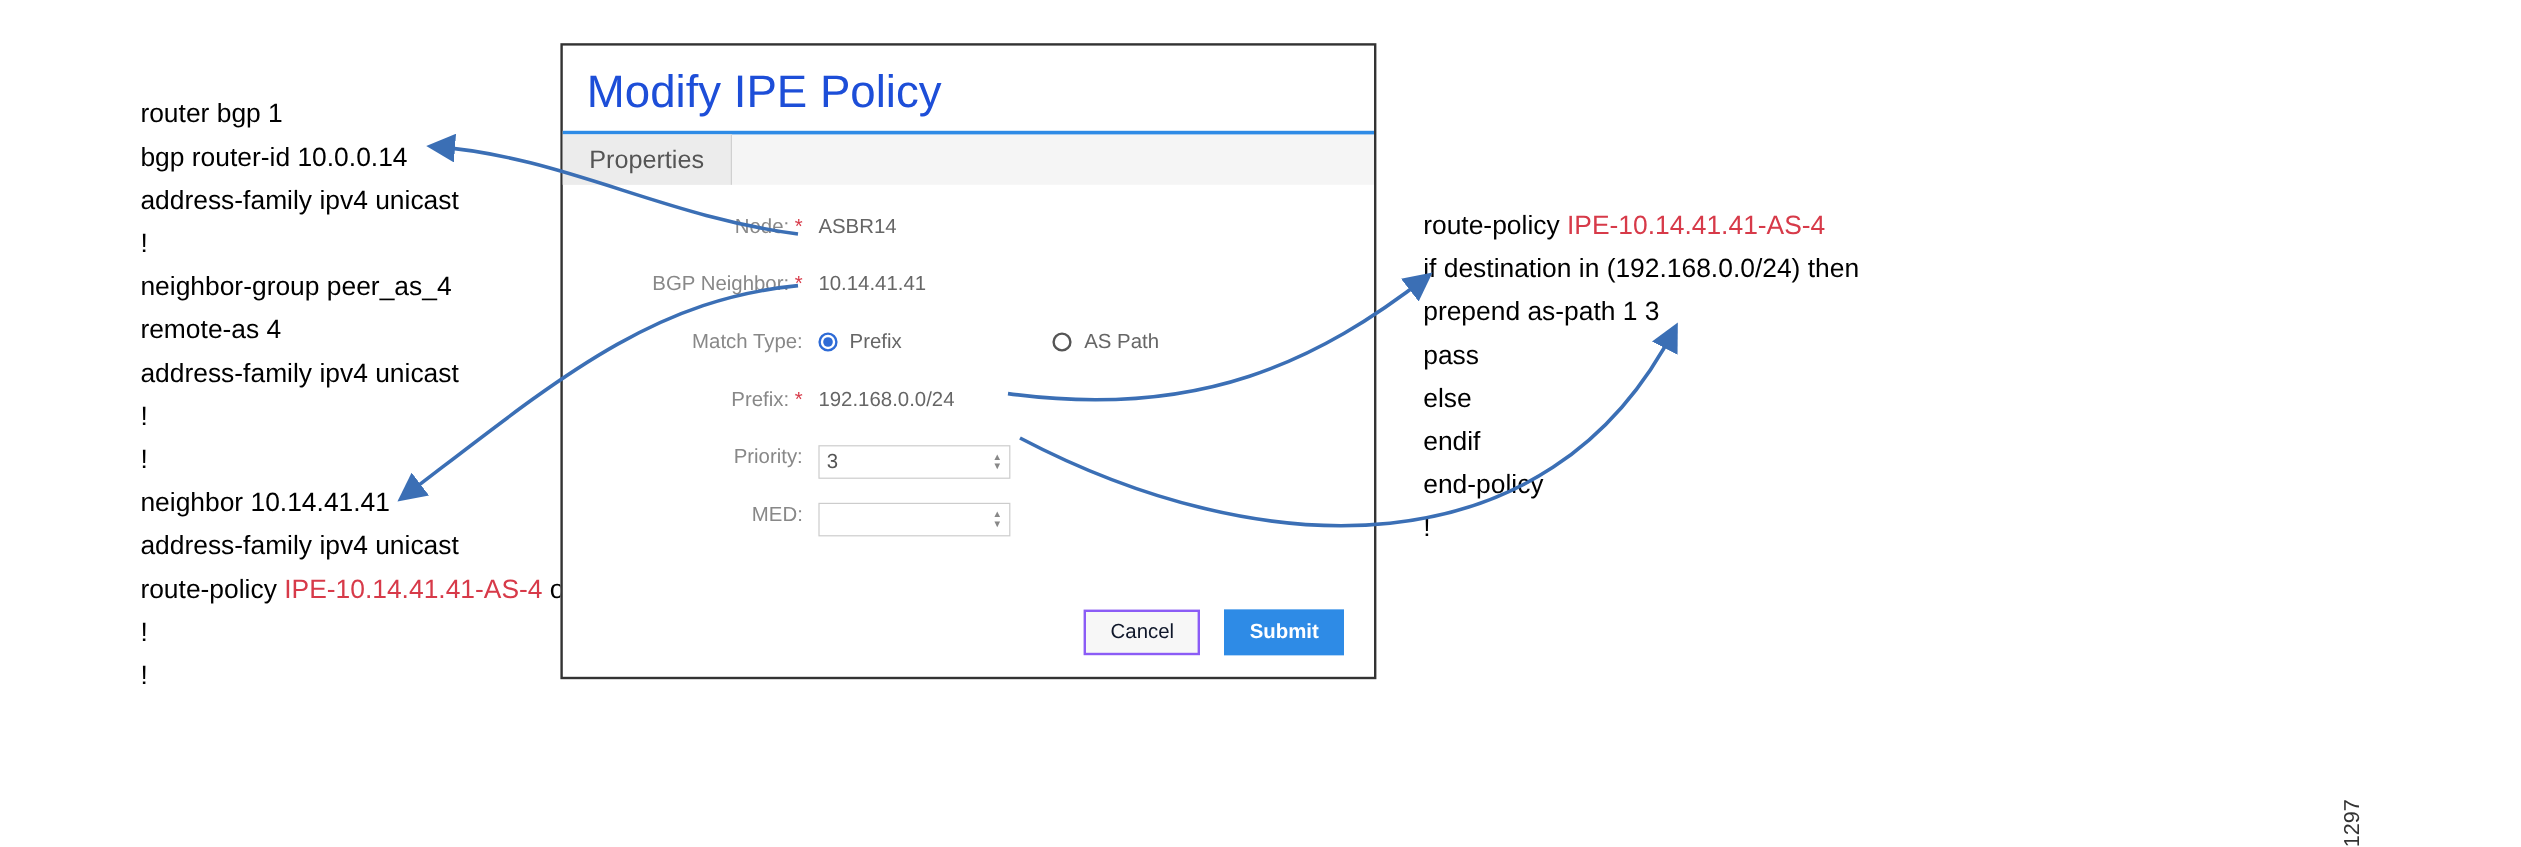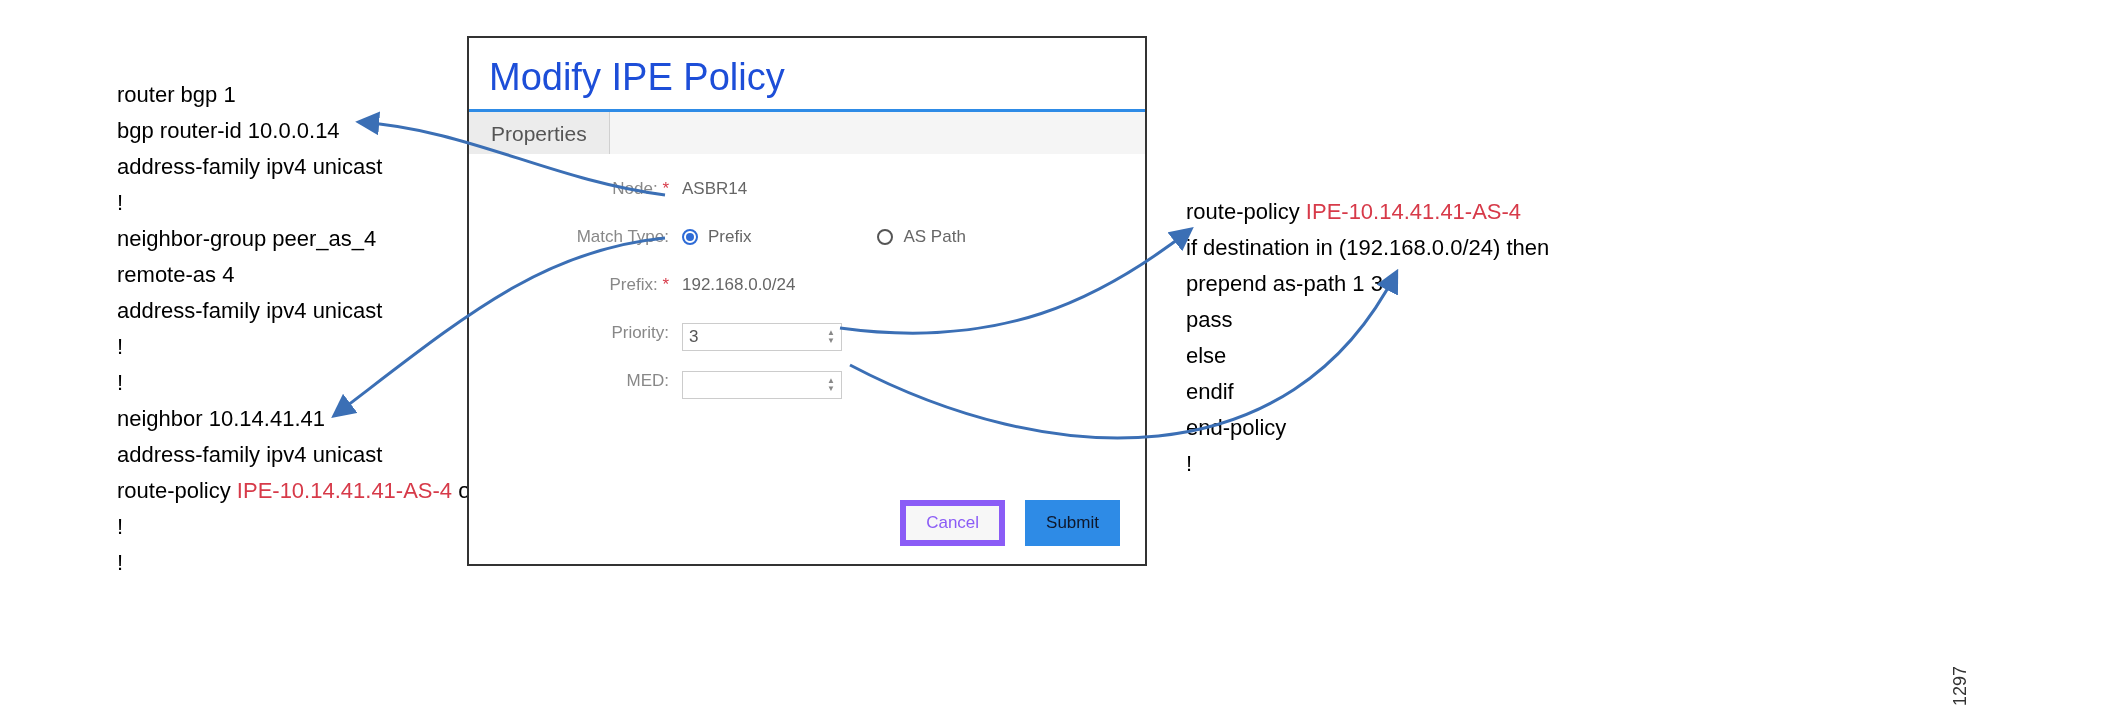--- a/index.html
+++ b/index.html
@@ -16,21 +16,21 @@
       top: 77px;
       font-size: 22px;
       line-height: 36px;
       color: #000000;
       margin-left: 20px;
     }
     .left-config .red { color: #d73a49; }
     .right-config {
       position: absolute;
       left: 1186px;
-      top: 194px;
+      top: 170px;
       font-size: 22px;
       line-height: 36px;
       color: #000000;
     }
     .right-config .red { color: #d73a49; }
     .dialog {
       position: absolute;
       left: 467px;
       top: 36px;
       width: 680px;
@@ -129,29 +129,30 @@
     .dialog-footer {
       position: absolute;
       bottom: 18px;
       right: 25px;
       display: flex;
       gap: 20px;
     }
     .btn {
       padding: 7px 20px;
       font-size: 17px;
-      border: 6px solid #8b5cf6;
+      border: 2px solid #8b5cf6;
       background: #f7f7f7;
-      color: #8b5cf6;
+      color: #0f172a;
       cursor: pointer;
     }
     .btn.primary {
       background: #2e8be6;
       border: 1px solid #2e8be6;
-      color: #0f172a;
+      color: #ffffff;
+      font-weight: bold;
     }
     .svg-layer {
       position: absolute;
       left: 0; top: 0;
       width: 2101px;
       height: 706px;
       pointer-events: none;
     }
     .figure-id {
       position: absolute;
@@ -204,20 +205,26 @@
     <div class="tab">Properties</div>
   </div>
   <div class="form-body">
     <div class="form-row">
       <div class="form-label"><span>Node:</span> <span class="req">*</span></div>
       <div class="form-value">
         <span>ASBR14</span>
       </div>
     </div>
     <div class="form-row">
+      <div class="form-label"><span>BGP Neighbor:</span> <span class="req">*</span></div>
+      <div class="form-value">
+        <span>10.14.41.41</span>
+      </div>
+    </div>
+    <div class="form-row">
       <div class="form-label">Match Type:</div>
       <div class="form-value">
         <span class="radio sel">
           <span class="circ"></span>
           <span>Prefix</span>
         </span>
         <span style="width:110px;"></span>
         <span class="radio">
           <span class="circ"></span>
           <span>AS Path</span>

